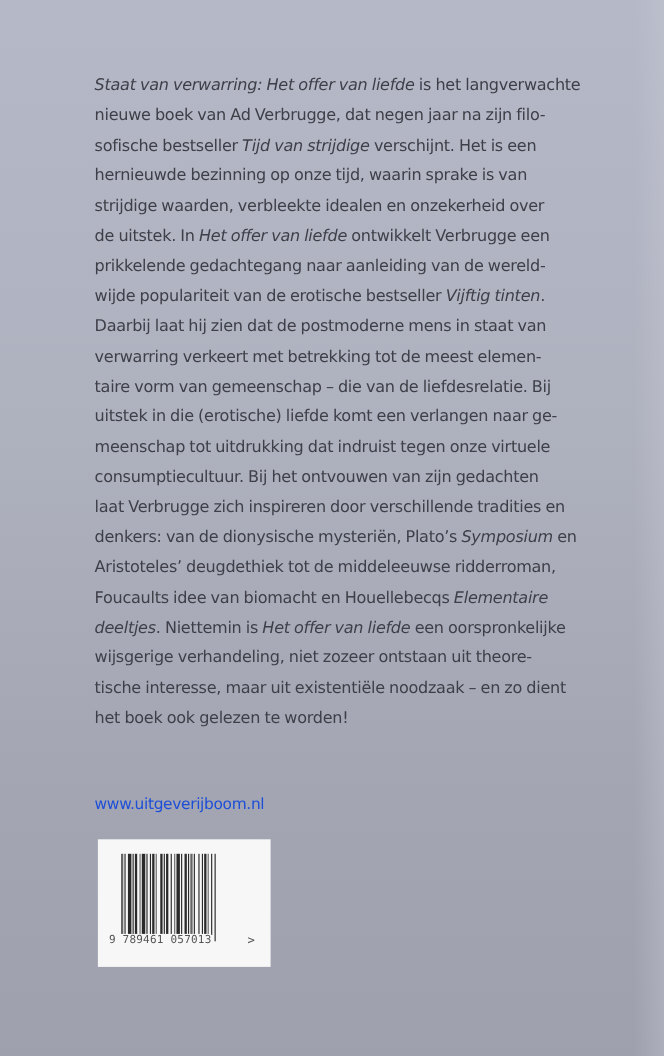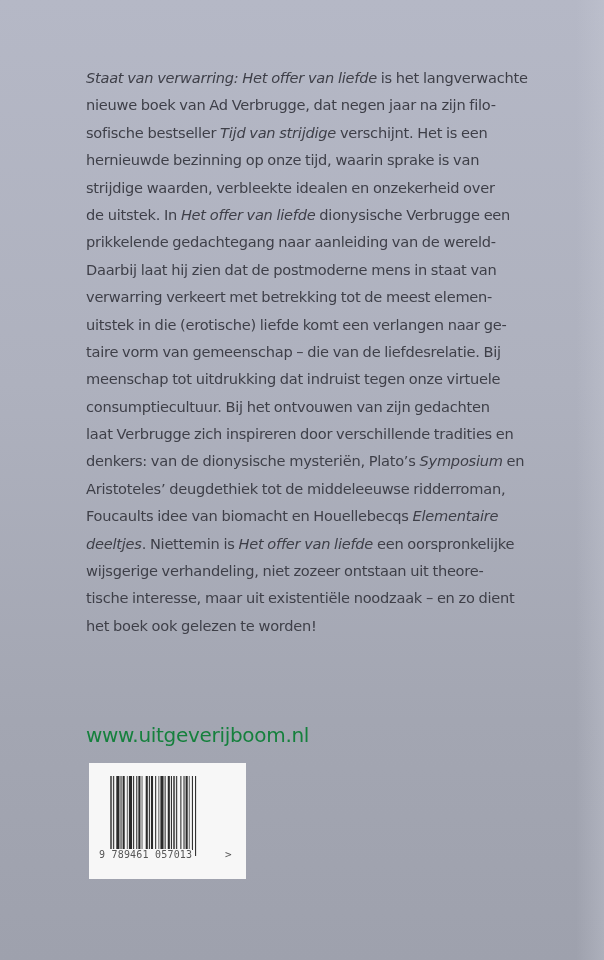--- a/index.html
+++ b/index.html
@@ -18,21 +18,21 @@
     color: #3e3f48;
     font-size: 14.6px;
     line-height: 27.4px;
     letter-spacing: -0.25px;
     word-spacing: -0.5px;
   }
   .blurb .line { white-space: nowrap; display: block; height: 27.4px; }
   .blurb em { font-style: italic; }
   .url {
     position: absolute; left: 86px; top: 723px;
-    color: #15803d; font-size: 20px; letter-spacing: -0.3px;
+    color: #1d4ed8; font-size: 14px; letter-spacing: -0.3px;
   }
   .barcode-box {
     position: absolute; left: 89px; top: 763px; width: 157px; height: 116px;
     background: #f7f7f7;
   }
   .bars {
     position: absolute; left: 21px; top: 13px; height: 87px; width: 115px;
   }
   .bars svg { display: block; }
   .isbn {
@@ -50,26 +50,27 @@
 <body>
 
 <div class="cover-edge"></div>
 
 <div class="blurb" id="blurb">
     <span class="line"><em>Staat van verwarring: Het offer van liefde</em><span> is het langverwachte</span></span>
     <span class="line"><span>nieuwe boek van Ad Verbrugge, dat negen jaar na zijn filo-</span></span>
     <span class="line"><span>sofische bestseller </span><em>Tijd van strijdige</em><span> verschijnt. Het is een</span></span>
     <span class="line"><span>hernieuwde bezinning op onze tijd, waarin sprake is van</span></span>
     <span class="line"><span>strijdige waarden, verbleekte idealen en onzekerheid over</span></span>
-    <span class="line"><span>de uitstek. In </span><em>Het offer van liefde</em><span> dionysische Verbrugge een</span></span>
+    <span class="line"><span>de uitstek. In </span><em>Het offer van liefde</em><span> ontwikkelt Verbrugge een</span></span>
     <span class="line"><span>prikkelende gedachtegang naar aanleiding van de wereld-</span></span>
+    <span class="line"><span>wijde populariteit van de erotische bestseller </span><em>Vijftig tinten</em><span>.</span></span>
     <span class="line"><span>Daarbij laat hij zien dat de postmoderne mens in staat van</span></span>
     <span class="line"><span>verwarring verkeert met betrekking tot de meest elemen-</span></span>
+    <span class="line"><span>taire vorm van gemeenschap – die van de liefdesrelatie. Bij</span></span>
     <span class="line"><span>uitstek in die (erotische) liefde komt een verlangen naar ge-</span></span>
-    <span class="line"><span>taire vorm van gemeenschap – die van de liefdesrelatie. Bij</span></span>
     <span class="line"><span>meenschap tot uitdrukking dat indruist tegen onze virtuele</span></span>
     <span class="line"><span>consumptiecultuur. Bij het ontvouwen van zijn gedachten</span></span>
     <span class="line"><span>laat Verbrugge zich inspireren door verschillende tradities en</span></span>
     <span class="line"><span>denkers: van de dionysische mysteriën, Plato’s </span><em>Symposium</em><span> en</span></span>
     <span class="line"><span>Aristoteles’ deugdethiek tot de middeleeuwse ridderroman,</span></span>
     <span class="line"><span>Foucaults idee van biomacht en Houellebecqs </span><em>Elementaire</em></span>
     <span class="line"><em>deeltjes</em><span>. Niettemin is </span><em>Het offer van liefde</em><span> een oorspronkelijke</span></span>
     <span class="line"><span>wijsgerige verhandeling, niet zozeer ontstaan uit theore-</span></span>
     <span class="line"><span>tische interesse, maar uit existentiële noodzaak – en zo dient</span></span>
     <span class="line"><span>het boek ook gelezen te worden!</span></span>

